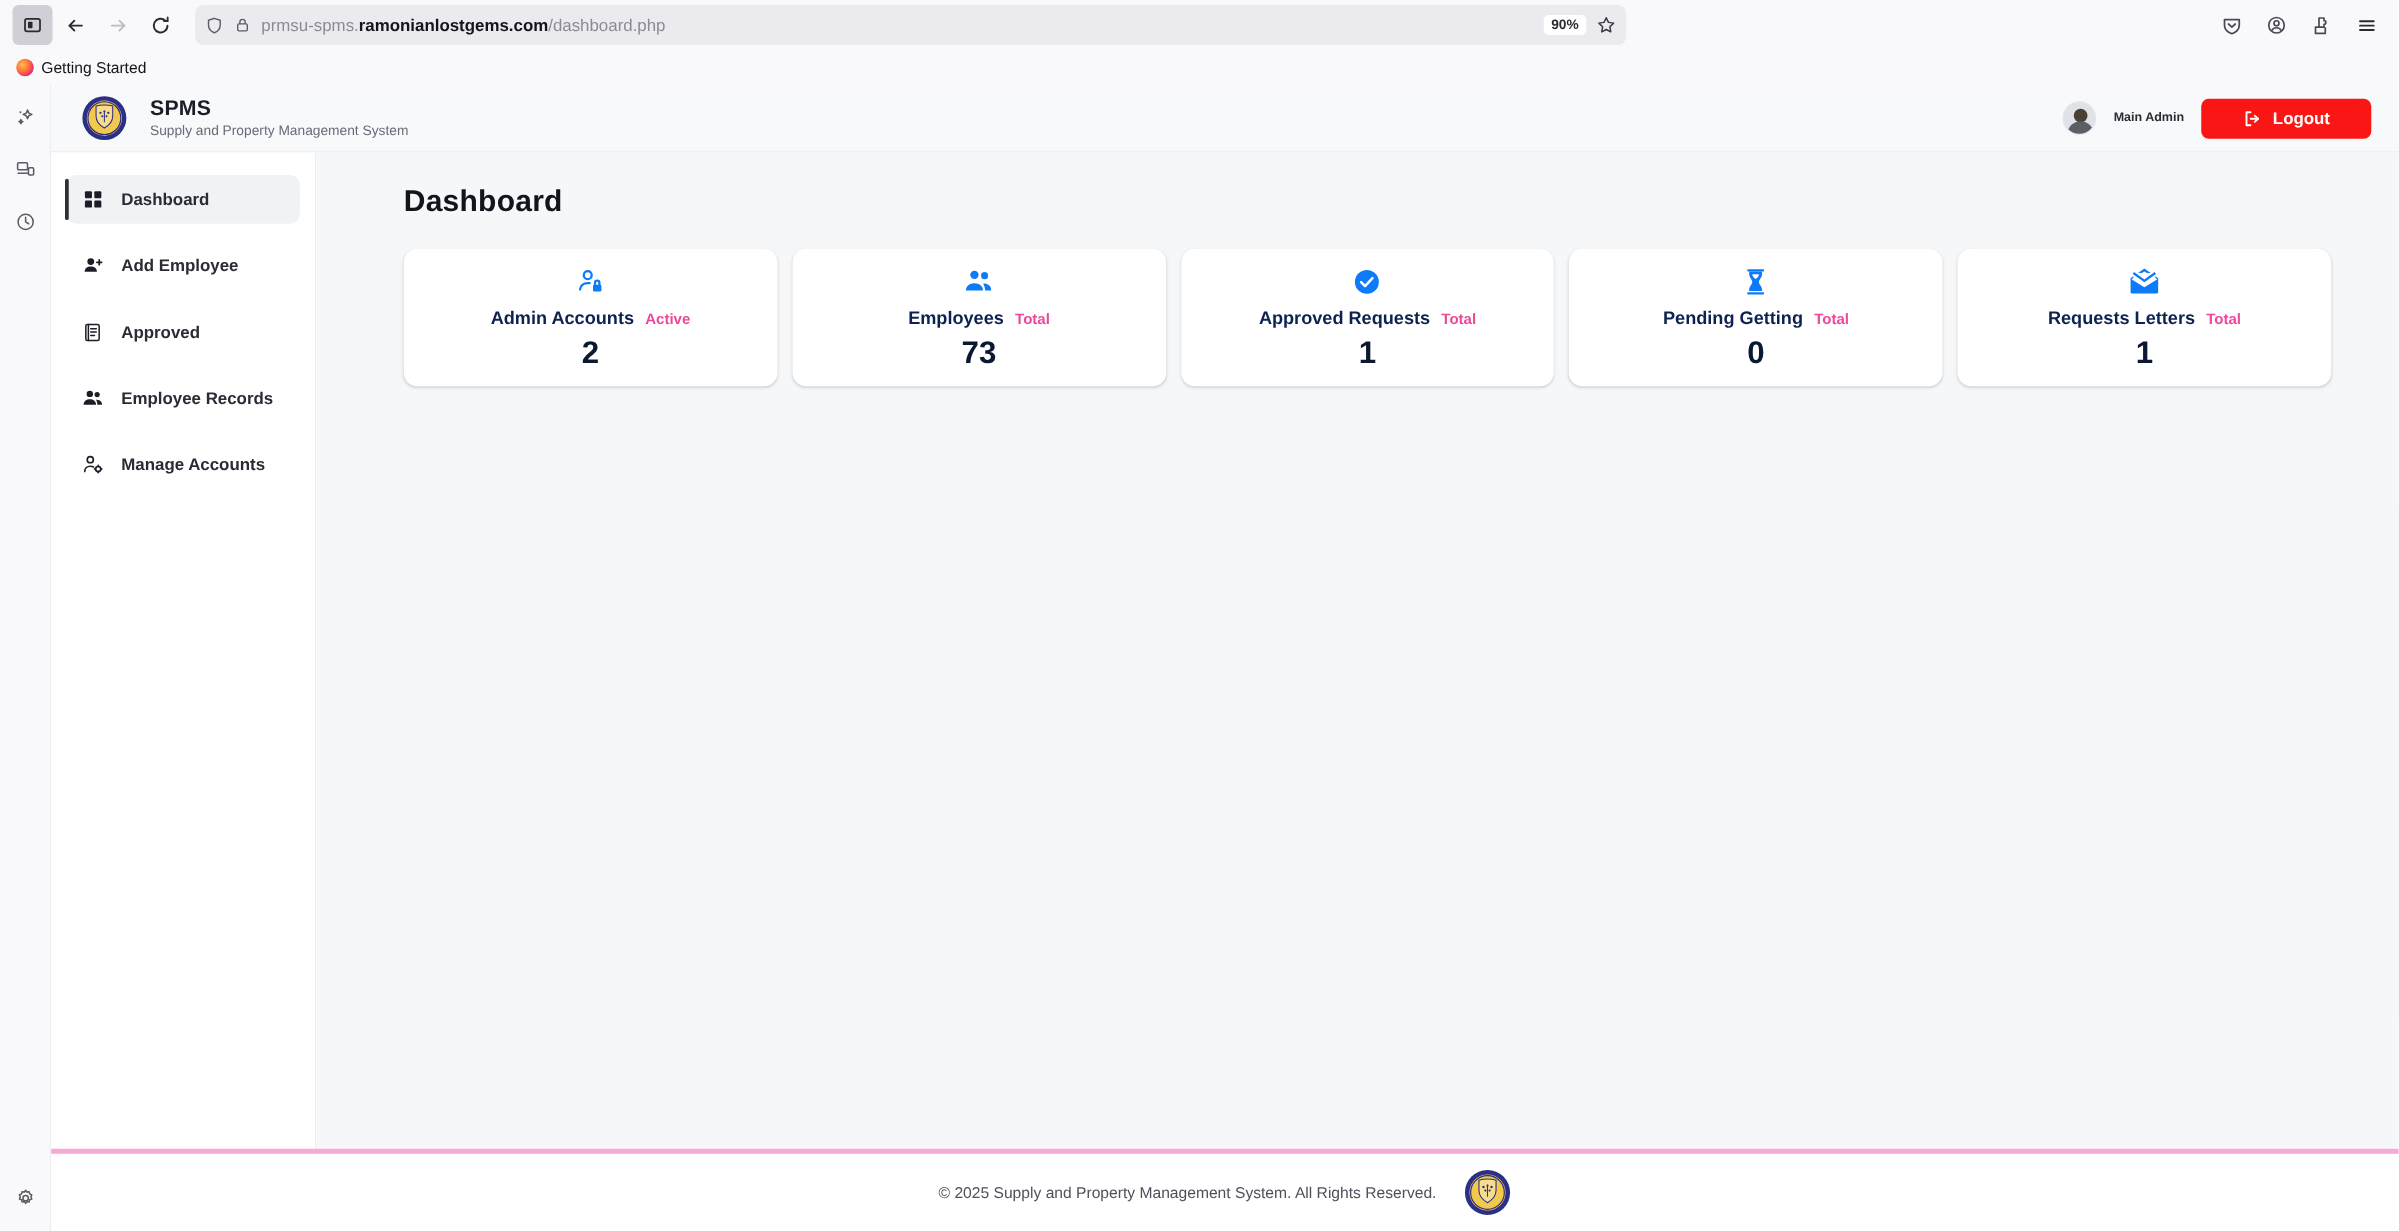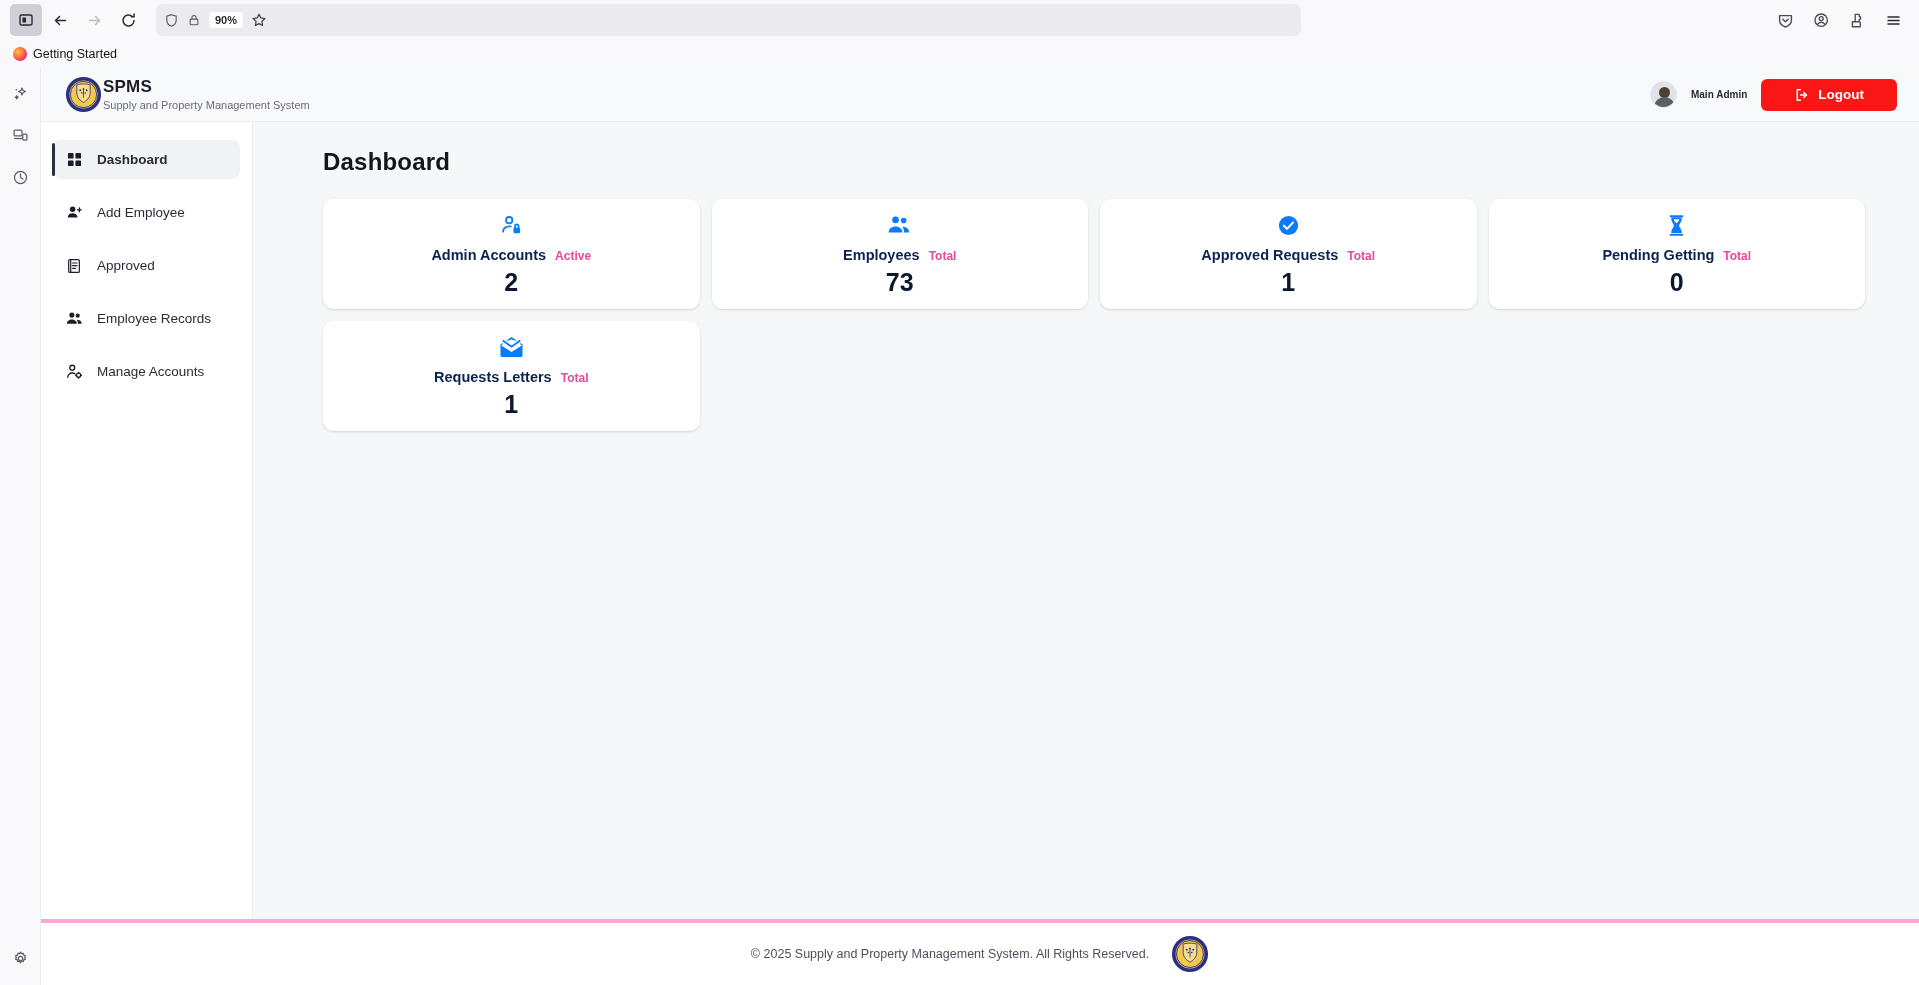--- a/index.html
+++ b/index.html
@@ -99,21 +99,21 @@
 
   .app-header {
     height: 54px;
     background: #f8f9fb;
     border-bottom: 1px solid #ececf1;
     display: flex;
     align-items: center;
     padding: 0 22px 0 24px;
     flex: 0 0 54px;
   }
-  .brand { display: flex; align-items: center; gap: 1px; }
+  .brand { display: flex; align-items: center; gap: 18px; }
   .seal { width: 37px; height: 37px; flex: 0 0 37px; }
   .brand-text .b-title { font-size: 17px; font-weight: 700; color: #1c1c28; letter-spacing: .2px; line-height: 1.15; }
   .brand-text .b-sub { font-size: 11px; color: #6b6b78; line-height: 1.3; margin-top: 1px; }
 
   .header-right { margin-left: auto; display: flex; align-items: center; gap: 14px; }
   .avatar {
     width: 27px; height: 27px; border-radius: 50%;
     background: #dfe3e8; border: 1px solid #e3e6ea;
     overflow: hidden; position: relative; flex: 0 0 27px;
   }
@@ -142,35 +142,36 @@
   .nav-item {
     display: flex; align-items: center; gap: 14px;
     height: 39px;
     padding: 0 12px;
     border-radius: 8px;
     font-size: 13.5px;
     color: #2b2b36;
     margin-bottom: 14px;
     position: relative;
     cursor: pointer;
+    font-weight: bold;
   }
   .nav-item.active { background: #f1f2f4; font-weight: 600; }
   .nav-item.active::before {
     content: ""; position: absolute; left: -1px; top: 3px; bottom: 3px;
     width: 3px; border-radius: 2px; background: #2f2f3a;
   }
   .nav-icon { width: 18px; height: 18px; display: flex; align-items: center; justify-content: center; color: #1d1d28; flex: 0 0 18px; }
 
   
   .content { flex: 1 1 auto; background: #f5f7f9; padding: 26px 54px 0 70px; min-width: 0; overflow: hidden; }
   .page-title { font-size: 24px; font-weight: 700; color: #14141d; letter-spacing: .2px; margin-bottom: 23px; }
 
   .cards-grid {
     display: grid;
-    grid-template-columns: repeat(4, 1fr);
+    grid-template-columns: repeat(5, 1fr);
     gap: 12px;
   }
   .stat-card {
     background: #ffffff;
     border-radius: 11px;
     box-shadow: 0 1px 3px rgba(20,25,40,.10), 0 1px 1px rgba(20,25,40,.05);
     height: 110px;
     display: flex;
     flex-direction: column;
     align-items: center;
@@ -226,20 +227,21 @@
       <svg width="15" height="15" viewBox="0 0 16 16" fill="none" stroke="#5b5b66" stroke-width="1.2">
         <path d="M8 1.8 13 3.4v4.1c0 3-2.1 5.6-5 6.6-2.9-1-5-3.6-5-6.6V3.4L8 1.8z"></path>
       </svg>
     </span>
     <span style="display:flex">
       <svg width="14" height="14" viewBox="0 0 16 16" fill="none" stroke="#5b5b66" stroke-width="1.25">
         <rect x="3.6" y="7" width="8.8" height="6.4" rx="1.2"></rect>
           <path d="M5.6 7V5.2a2.4 2.4 0 0 1 4.8 0V7"></path>
       </svg>
     </span>
+    <span class="url-text"><span>prmsu-spms.</span><b>ramonianlostgems.com</b><span>/dashboard.php</span></span>
     <span class="zoom-badge">90%</span>
     <span style="display:flex">
       <svg width="16" height="16" viewBox="0 0 16 16" fill="none" stroke="#3a3a44" stroke-width="1.2" stroke-linejoin="round">
         <path d="M8 2.2l1.8 3.7 4.1.6-3 2.9.7 4.1L8 11.6l-3.6 1.9.7-4.1-3-2.9 4.1-.6z"></path>
       </svg>
     </span>
   </div>
 
   <div class="chrome-right">
     <div class="chrome-btn">

